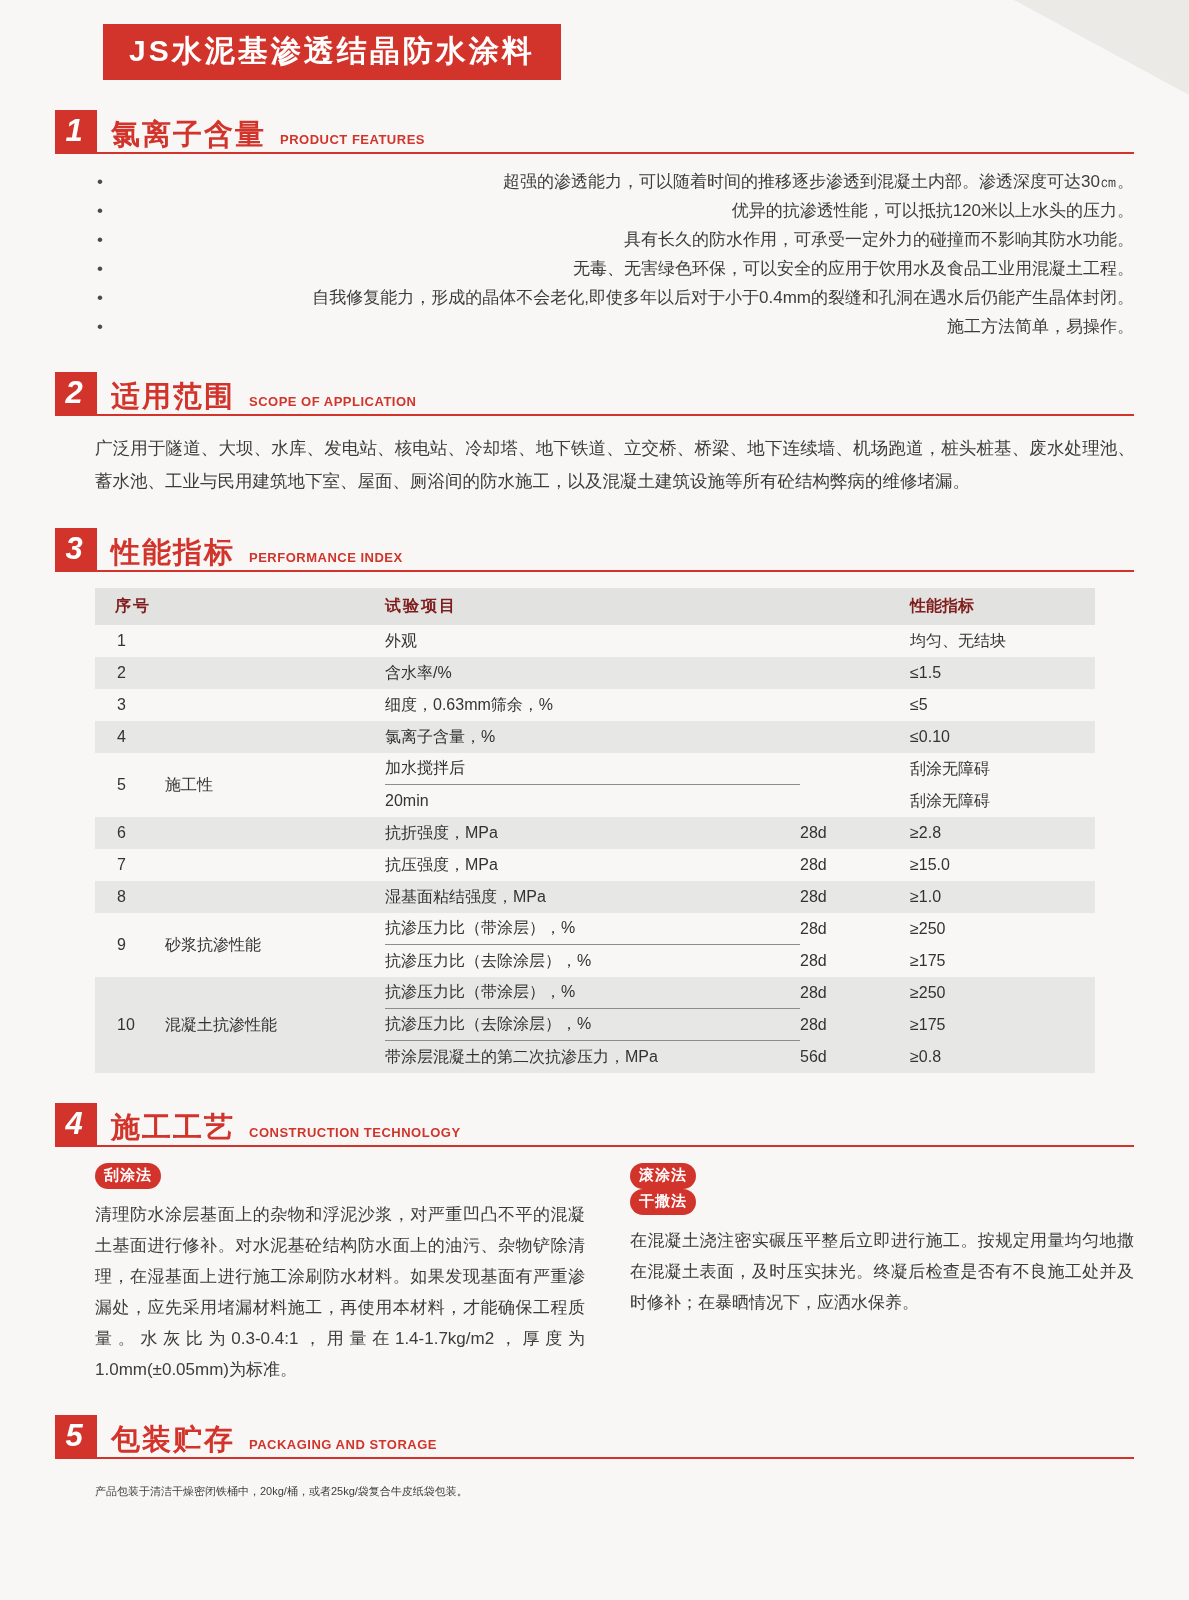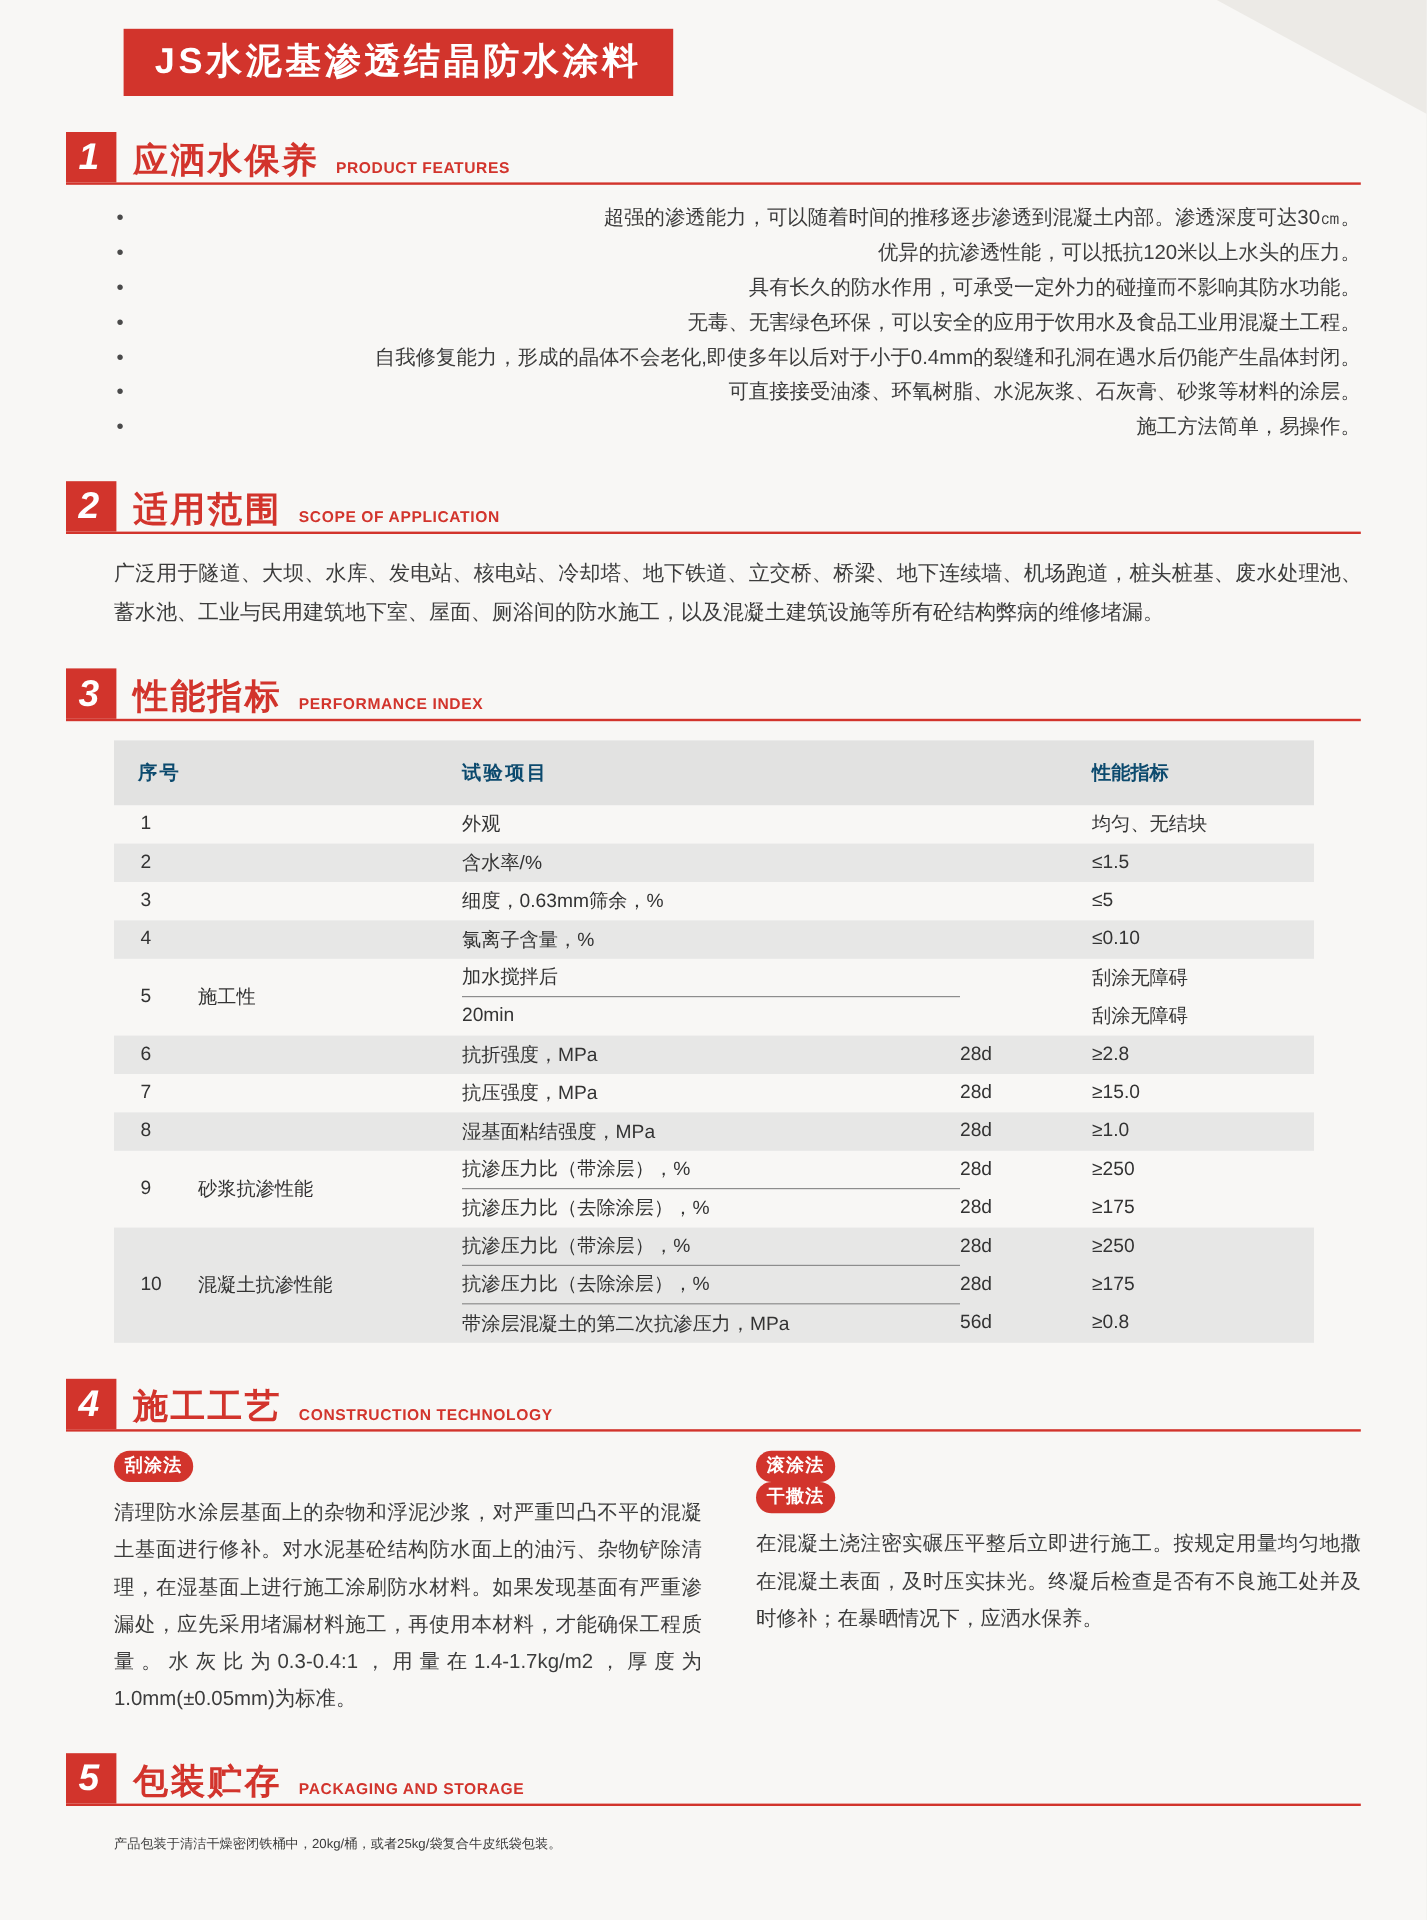--- a/index.html
+++ b/index.html
@@ -71,22 +71,22 @@
     margin:16px 0 0 40px;width:1040px;
     font-size:17.5px;line-height:33px;
     text-align:justify;
   }
   
   .ptable{width:1000px;margin:16px 0 0 40px;font-size:16px;color:#333;}
   .thead{
     display:grid;
     grid-template-columns:70px 220px 415px 110px 185px;
     background:#e2e2e1;
-    height:54px;align-items:center;
-    font-weight:bold;color:#0c4a6e;
+    height:37px;align-items:center;
+    font-weight:bold;color:#7f1d1d;
   }
   .thead .h-no{padding-left:20px;letter-spacing:2px;}
   .thead .h-item{letter-spacing:2px;}
   .trow{
     display:grid;
     grid-template-columns:70px 220px 1fr;
     align-items:stretch;
   }
   .trow.shade{background:var(--shade);}
   .c-no{padding-left:22px;display:flex;align-items:center;}
@@ -131,30 +131,29 @@
 <div class="page">
   <div class="corner"></div>
 
   <div class="title-wrap">
     <h1 class="banner">JS水泥基渗透结晶防水涂料</h1>
   </div>
 
   <section class="sec">
     <div class="sec-head">
       <span class="num">1</span>
-      <span class="cn">应洒水保养</span>
+      <span class="cn">氯离子含量</span>
       <span class="en">PRODUCT FEATURES</span>
     </div>
     <ul class="features">
         <li>超强的渗透能力，可以随着时间的推移逐步渗透到混凝土内部。渗透深度可达30㎝。</li>
         <li>优异的抗渗透性能，可以抵抗120米以上水头的压力。</li>
         <li>具有长久的防水作用，可承受一定外力的碰撞而不影响其防水功能。</li>
         <li>无毒、无害绿色环保，可以安全的应用于饮用水及食品工业用混凝土工程。</li>
         <li>自我修复能力，形成的晶体不会老化,即使多年以后对于小于0.4mm的裂缝和孔洞在遇水后仍能产生晶体封闭。</li>
-        <li>可直接接受油漆、环氧树脂、水泥灰浆、石灰膏、砂浆等材料的涂层。</li>
         <li>施工方法简单，易操作。</li>
       </ul>
   </section>
 
   <section class="sec">
     <div class="sec-head">
       <span class="num">2</span>
       <span class="cn">适用范围</span>
       <span class="en">SCOPE OF APPLICATION</span>
     </div>

